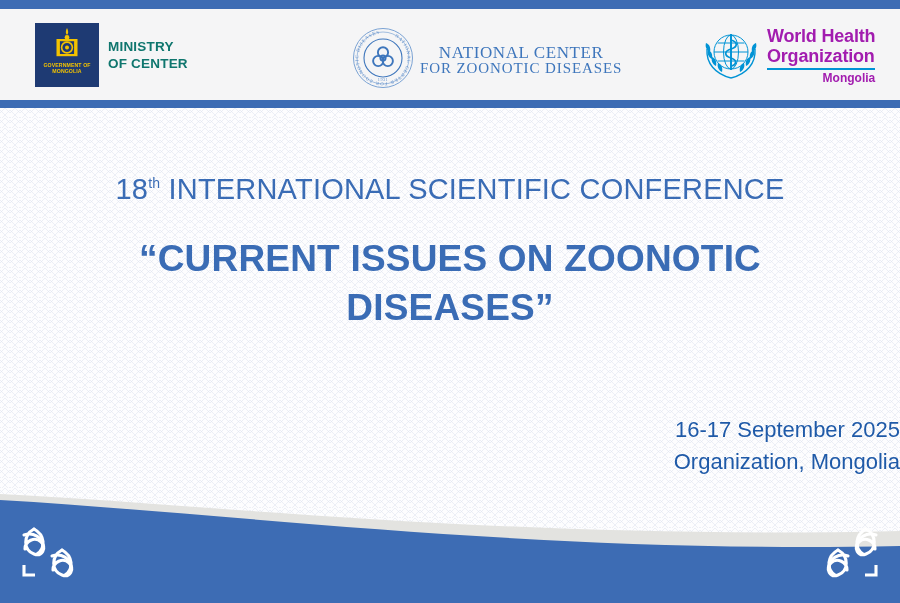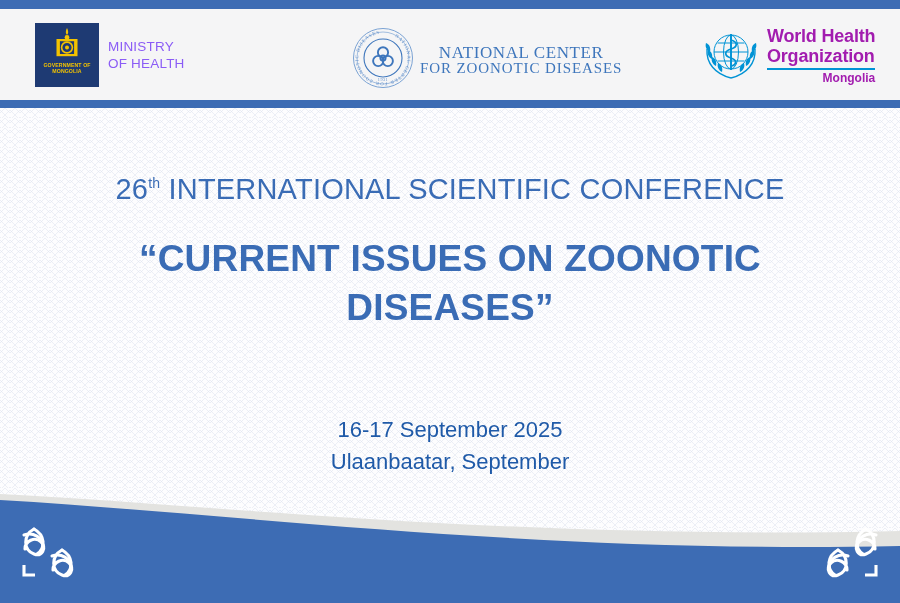--- a/index.html
+++ b/index.html
@@ -77,23 +77,23 @@
     bottom: 12px;
     text-align: center;
     color: #f3c300;
     font-size: 5.2px;
     font-weight: bold;
     letter-spacing: .1px;
     line-height: 6.6px;
     font-family: "Liberation Sans", sans-serif;
   }
   .moh-label {
-    color: #8b5cf6;
+    color: #0f766e;
     font-size: 13.5px;
-    font-weight: normal;
+    font-weight: bold;
     line-height: 17px;
     letter-spacing: .2px;
     white-space: nowrap;
   }
 
   
   .logo-nczd {
     position: absolute;
     left: 352px;
     top: 18px;
@@ -197,21 +197,21 @@
     line-height: 49px;
     letter-spacing: .2px;
     padding: 0 90px;
   }
 
   .meta {
     position: absolute;
     top: 306px;
     left: 0;
     width: 900px;
-    text-align: center;
+    text-align: right;
     color: #1f5aa8;
     font-size: 22px;
     line-height: 32px;
   }
 
   
   .wave {
     position: absolute;
     left: 0;
     bottom: 0;
@@ -259,21 +259,21 @@
             <rect x="11.5" y="12" width="21" height="2.2" fill="#f3c300"></rect>
             <rect x="11.5" y="27" width="21" height="2.2" fill="#f3c300"></rect>
           </svg>
           <div class="gov-text">
             <div>GOVERNMENT OF</div>
             <div>MONGOLIA</div>
           </div>
         </div>
         <div class="moh-label">
           <div>MINISTRY</div>
-          <div>OF HEALTH</div>
+          <div>OF CENTER</div>
         </div>
       </div>
 
       <div class="logo-nczd">
         <svg class="nczd-seal" width="62" height="62" viewBox="0 0 62 62">
           <circle cx="31" cy="31" r="29.5" fill="none" stroke="#7ba3d4" stroke-width="1"></circle>
           <circle cx="31" cy="31" r="26" fill="none" stroke="#7ba3d4" stroke-width=".7"></circle>
           <circle cx="31" cy="31" r="19" fill="none" stroke="#3e76bc" stroke-width="1.1"></circle>
           <defs>
             <path id="sealArc" d="M 31,6.5 A 24.5,24.5 0 1 1 30.9,6.5"></path>
@@ -333,27 +333,27 @@
       </div>
 
     </div>
   </div>
 
   <div class="header-divider"></div>
 
   <div class="body">
 
     <div class="titles">
-      <div class="conf-line"><span>26</span><sup>th</sup><span> INTERNATIONAL SCIENTIFIC CONFERENCE</span></div>
+      <div class="conf-line"><span>18</span><sup>th</sup><span> INTERNATIONAL SCIENTIFIC CONFERENCE</span></div>
       <div class="main-title">“CURRENT ISSUES ON ZOONOTIC DISEASES”</div>
     </div>
 
     <div class="meta">
       <div>16-17 September 2025</div>
-      <div>Ulaanbaatar, September</div>
+      <div>Organization, Mongolia</div>
     </div>
 
     <div class="wave">
       <svg width="900" height="135" viewBox="0 0 900 135" preserveAspectRatio="none">
         <path d="M0 26 C 230 38, 520 72, 900 63 L900 135 L0 135 Z" fill="#e3e3e0"></path>
         <path d="M0 32 C 240 46, 540 86, 900 78 L900 135 L0 135 Z" fill="#3d6cb4"></path>
       </svg>
 
       <svg class="knot-left" width="72" height="58" viewBox="0 0 72 58">
         <g fill="none" stroke="#ffffff" stroke-width="3.1" stroke-linecap="round">

